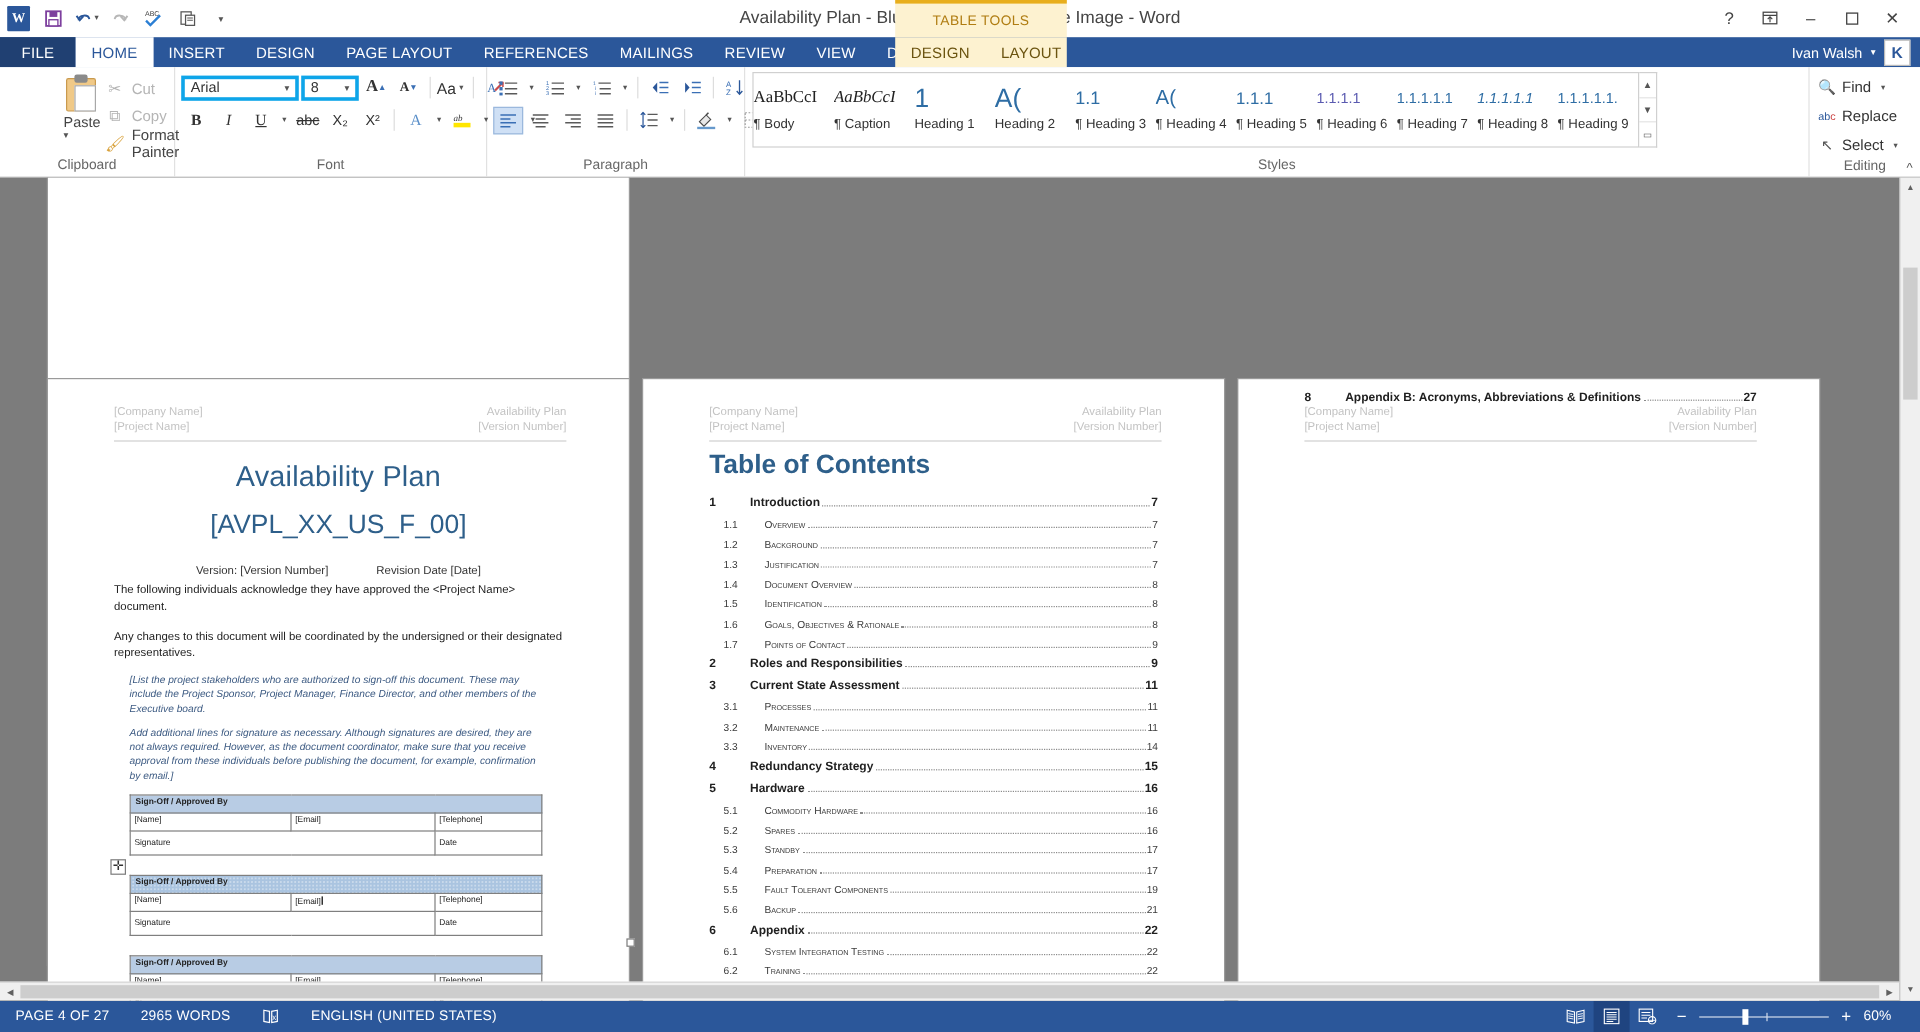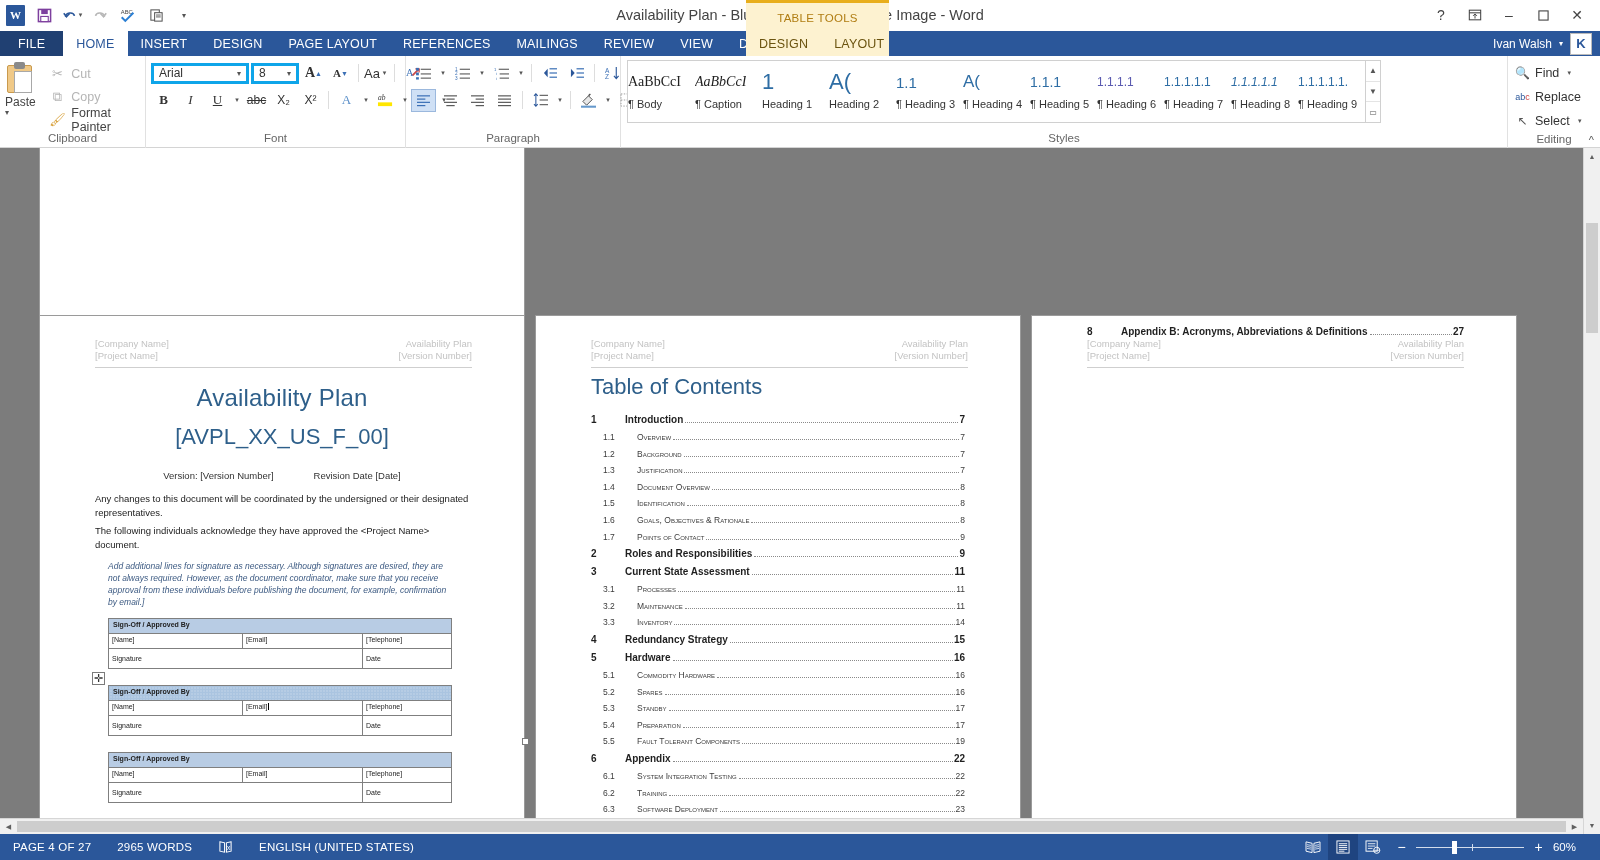--- a/index.html
+++ b/index.html
@@ -49,21 +49,21 @@
   .ribbon { height:92px; background:#fff; border-bottom:1px solid #d4d4d4;
             display:flex; position:relative; flex:0 0 auto; }
   .grp { position:relative; height:92px; display:flex; flex-direction:column;
          border-right:1px solid #e1e1e1; }
   .grp-body { flex:1; display:flex; align-items:flex-start; padding:4px 5px 0 5px; }
   .grp-lbl { height:17px; font-size:11.5px; color:#666; text-align:center; line-height:15px; position:relative; }
 
   
   .clip { width:146px; }
   .paste { width:48px; display:flex; flex-direction:column; align-items:flex-start;
-           padding-top:2px; }
+           padding-top:2px;margin-left:48px; }
   .clipicon { width:30px; height:32px; position:relative; }
   .clipicon .board { position:absolute; left:2px; top:3px; width:25px; height:28px;
                      background:#f0c987; border:1px solid #c99a4e; border-radius:2px; }
   .clipicon .clipper { position:absolute; left:9px; top:0px; width:11px; height:7px;
                        background:#8a8a8a; border-radius:2px; }
   .clipicon .sheet { position:absolute; left:9px; top:9px; width:18px; height:22px;
                      background:#fff; border:1px solid #a8a8a8; }
   .paste-lbl { font-size:12px; color:#444; margin-top:1px; }
   .caret { font-size:8px; color:#555; line-height:6px; margin-top:1px; }
   .clip-items { display:flex; flex-direction:column; padding-top:3px; gap:2px; }
@@ -145,21 +145,21 @@
   .tbl-wrap { position:relative; }
   .move-handle { position:absolute; left:-16px; top:-12px; width:13px; height:13px;
                  border:1px solid #7b7b7b; background:#fff; color:#333;
                  font-size:11px; line-height:11px; text-align:center; }
   .resize-handle { position:absolute; right:-6px; bottom:-7px; width:7px; height:7px;
                    border:1px solid #7b7b7b; background:#fff; }
   .caretbar { display:inline-block; width:1px; height:7px; background:#000;
               vertical-align:-1px; margin-left:1px; }
 
   
-  .toc-title { color:#2e5f8a; font-size:22px; margin:58px 0 0 55px; font-weight:normal; }
+  .toc-title { color:#2e5f8a; font-size:22px; margin:58px 0 0 55px; font-weight:bold; }
   .toc { margin:14px 55px 0 55px; }
   .toc-row { display:flex; align-items:baseline; font-size:8.5px; color:#3b3b3b;
              height:16.6px; }
   .toc-row .num { width:34px; flex:0 0 34px; }
   .toc-row .txt { white-space:nowrap; }
   .toc-row .dots { flex:1; border-bottom:1px dotted #8a8a8a; margin:0 1px 2.5px 2px;
                    min-width:6px; }
   .toc-row .pg { text-align:right; }
   .toc-row.l1 { font-size:10px; color:#1f1f1f; font-weight:bold; height:18px; }
   .toc-row.l1 .num { width:34px; }
@@ -650,22 +650,23 @@
               <div>[Version Number]</div>
             </div>
           </div>
 
           <div class="doc-title">Availability Plan</div>
           <div class="doc-code">[AVPL_XX_US_F_00]</div>
           <div class="verline">
             <span>Version: [Version Number]</span>
             <span>Revision Date [Date]</span>
           </div>
+          <div class="body-p">The following individuals acknowledge they have approved the &lt;Project Name&gt; document.</div>
           <div class="body-p" style="margin-top:11px;">Any changes to this document will be coordinated by the undersigned or their designated representatives.</div>
-          <div class="body-p">The following individuals acknowledge they have approved the &lt;Project Name&gt; document.</div>
+          <div class="instr">[List the project stakeholders who are authorized to sign-off this document. These may include the Project Sponsor, Project Manager, Finance Director, and other members of the Executive board.</div>
           <div class="instr">Add additional lines for signature as necessary. Although signatures are desired, they are not always required. However, as the document coordinator, make sure that you receive approval from these individuals before publishing the document, for example, confirmation by email.]</div>
 
           <div id="signoff-tables">
               <div class="tbl-wrap" style="margin-top: 10px;">
                 <table class="wt">
                   <colgroup>
                     <col style="width:134px">
                     <col style="width:120px">
                     <col style="width:89px">
                   </colgroup>
@@ -864,20 +865,26 @@
                 <span class="txt">Preparation</span>
                 <span class="dots"></span>
                 <span class="pg">17</span>
               </div>
               <div class="toc-row l2">
                 <span class="num">5.5</span>
                 <span class="txt">Fault Tolerant Components</span>
                 <span class="dots"></span>
                 <span class="pg">19</span>
               </div>
+              <div class="toc-row l2">
+                <span class="num">5.6</span>
+                <span class="txt">Backup</span>
+                <span class="dots"></span>
+                <span class="pg">21</span>
+              </div>
               <div class="toc-row l1">
                 <span class="num">6</span>
                 <span class="txt">Appendix</span>
                 <span class="dots"></span>
                 <span class="pg">22</span>
               </div>
               <div class="toc-row l2">
                 <span class="num">6.1</span>
                 <span class="txt">System Integration Testing</span>
                 <span class="dots"></span>

